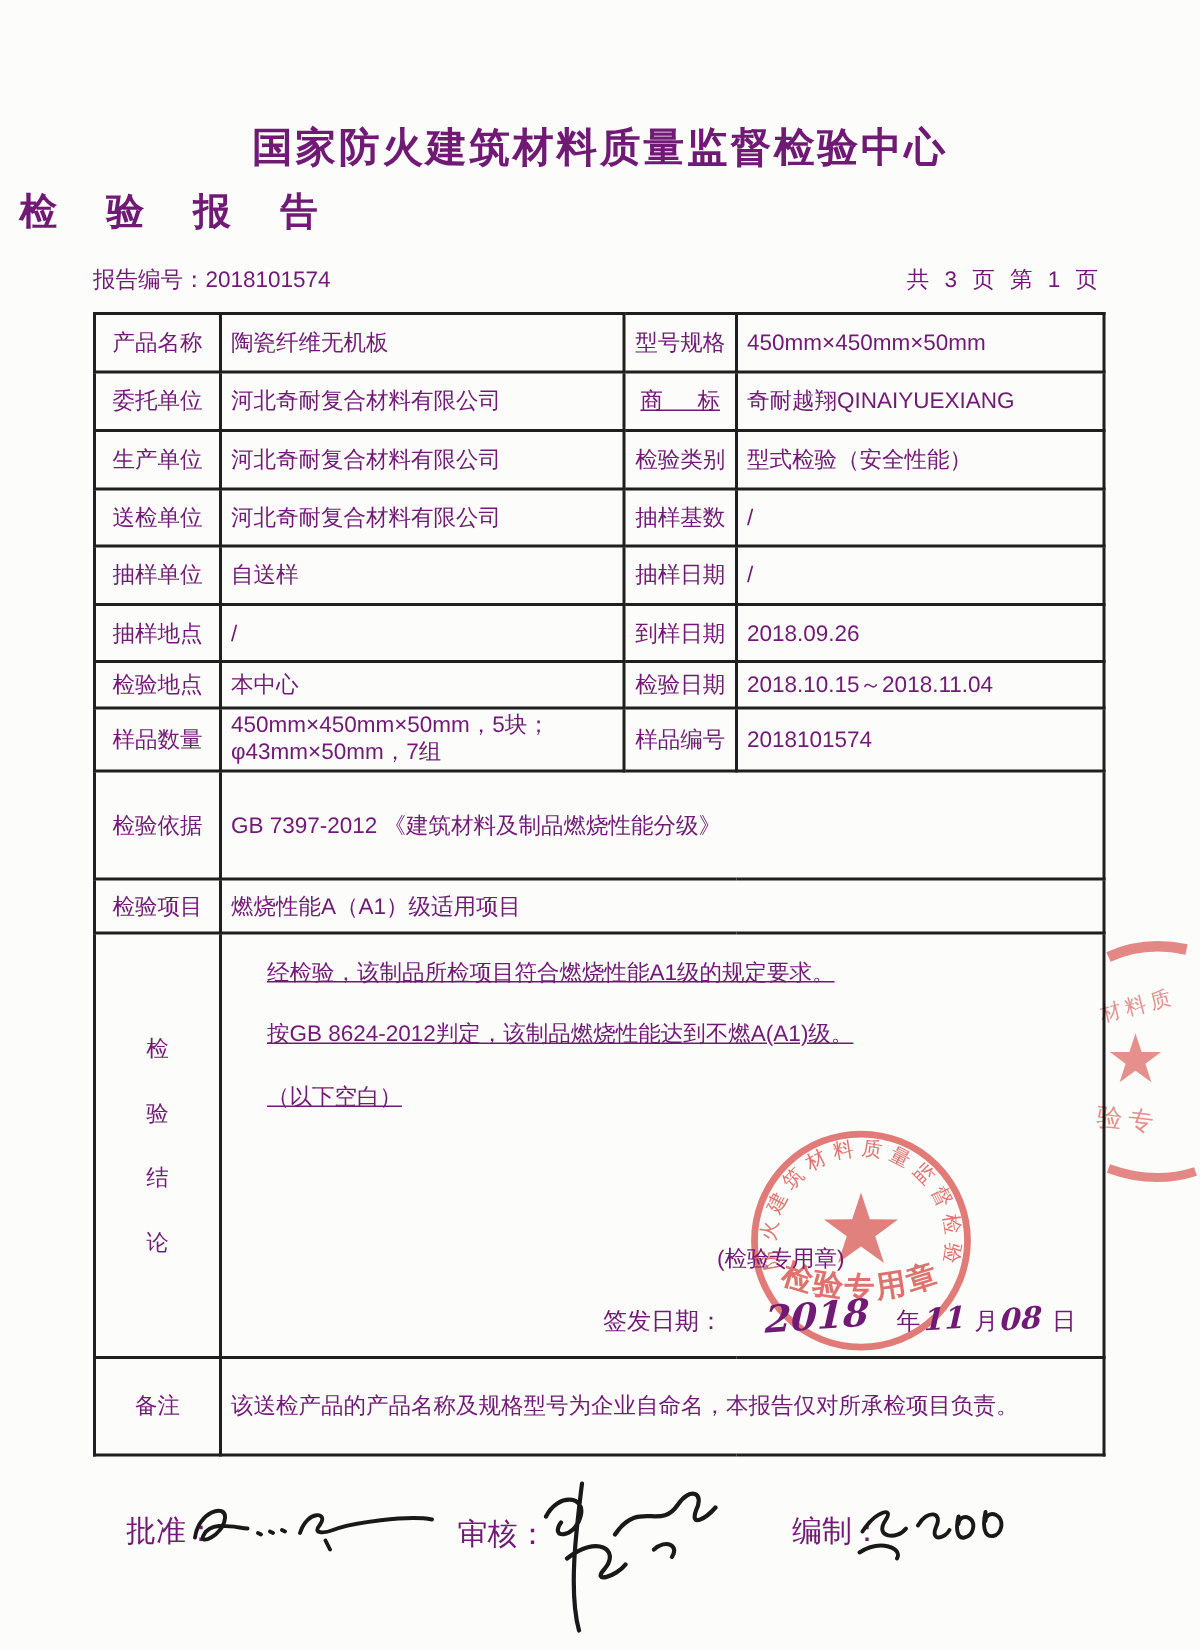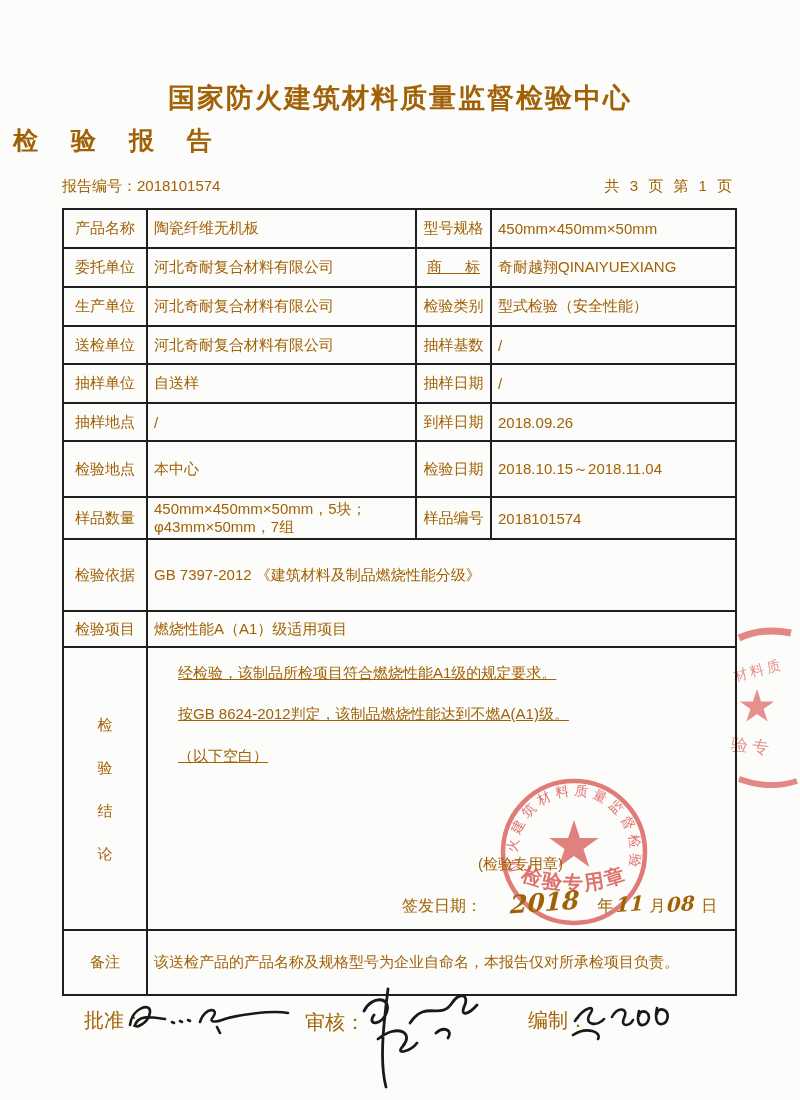--- a/index.html
+++ b/index.html
@@ -1,18 +1,18 @@
 <!DOCTYPE html>
 <html><head>
 <meta charset="utf-8">
 <style>
   html,body{margin:0;padding:0;background:#ffffff;}
   .page{
     position:relative;width:800px;height:1100px;margin:0 auto;
-    background:#fcfcfa;color:#a16207;overflow:hidden;
+    background:#fcfcfa;color:#701a75;overflow:hidden;
     font-family:"Liberation Sans",sans-serif;
   }
   .org-title{
     position:absolute;top:80px;left:0;width:100%;text-align:center;
     font-size:27px;font-weight:bold;letter-spacing:2px;
   }
   .doc-title{
     position:absolute;top:124px;left:0;width:100%;text-align:left;
     font-size:25px;font-weight:bold;letter-spacing:13px;text-indent:13px;
   }
@@ -122,21 +122,21 @@
       <td class="val">自送样</td>
       <td class="lab">抽样日期</td>
       <td class="val">/</td>
     </tr>
     <tr style="height:38px">
       <td class="lab">抽样地点</td>
       <td class="val">/</td>
       <td class="lab">到样日期</td>
       <td class="val">2018.09.26</td>
     </tr>
-    <tr style="height:56px">
+    <tr style="height:31px">
       <td class="lab">检验地点</td>
       <td class="val">本中心</td>
       <td class="lab">检验日期</td>
       <td class="val">2018.10.15～2018.11.04</td>
     </tr>
     <tr style="height:42px">
       <td class="lab">样品数量</td>
       <td class="small">450mm×450mm×50mm，5块；φ43mm×50mm，7组</td>
       <td class="lab">样品编号</td>
       <td class="val">2018101574</td>

